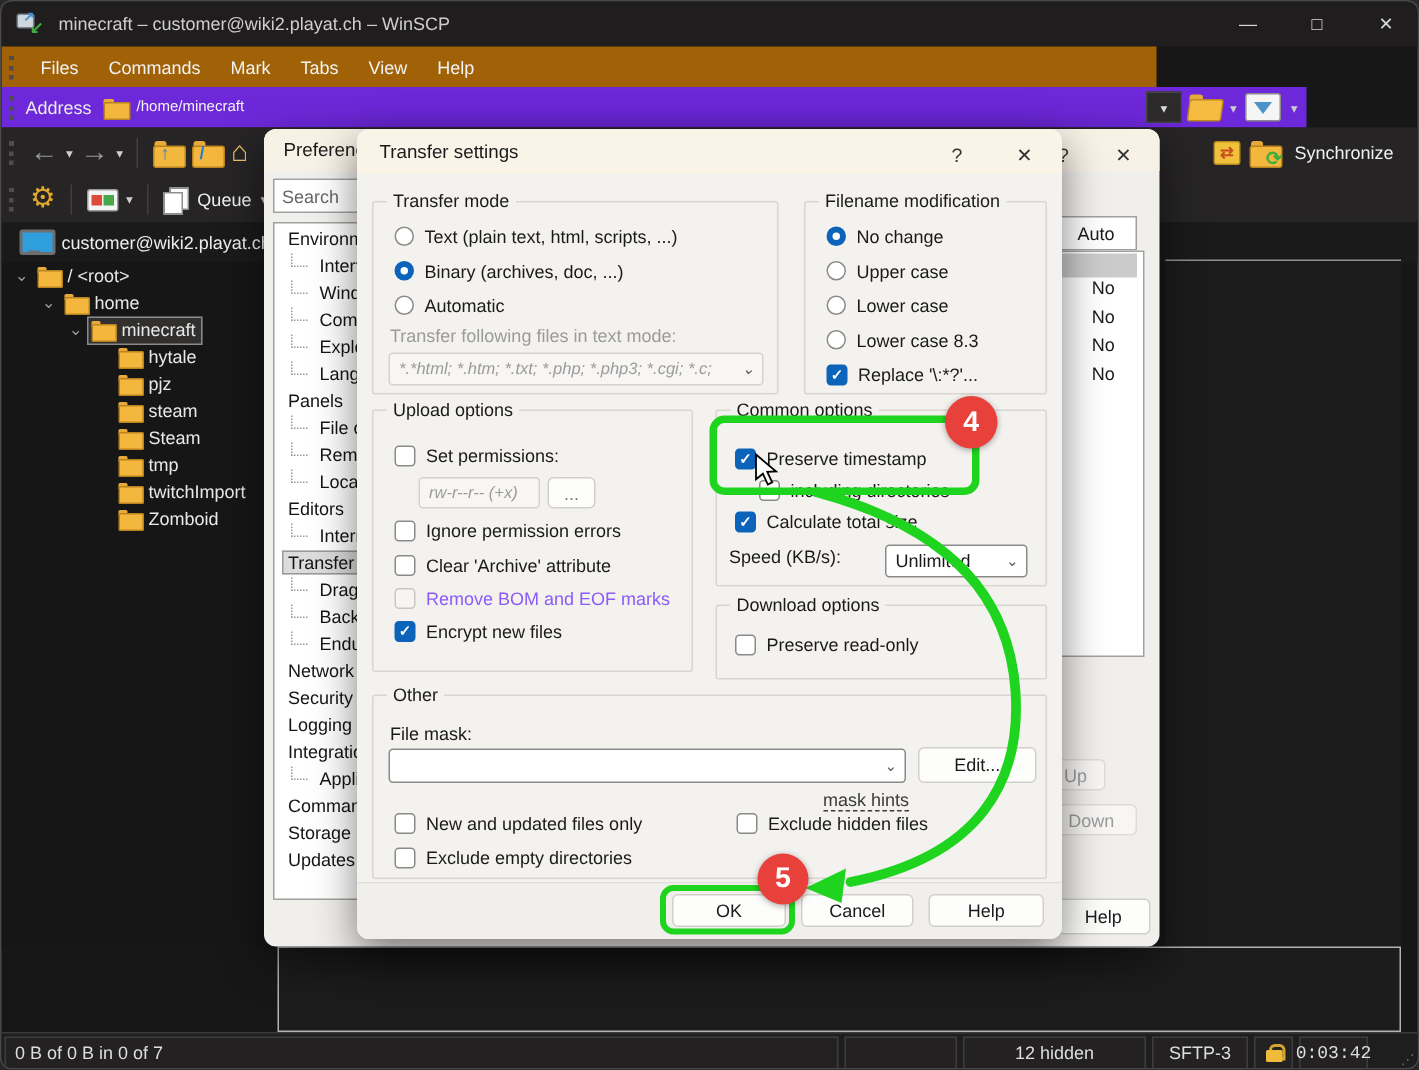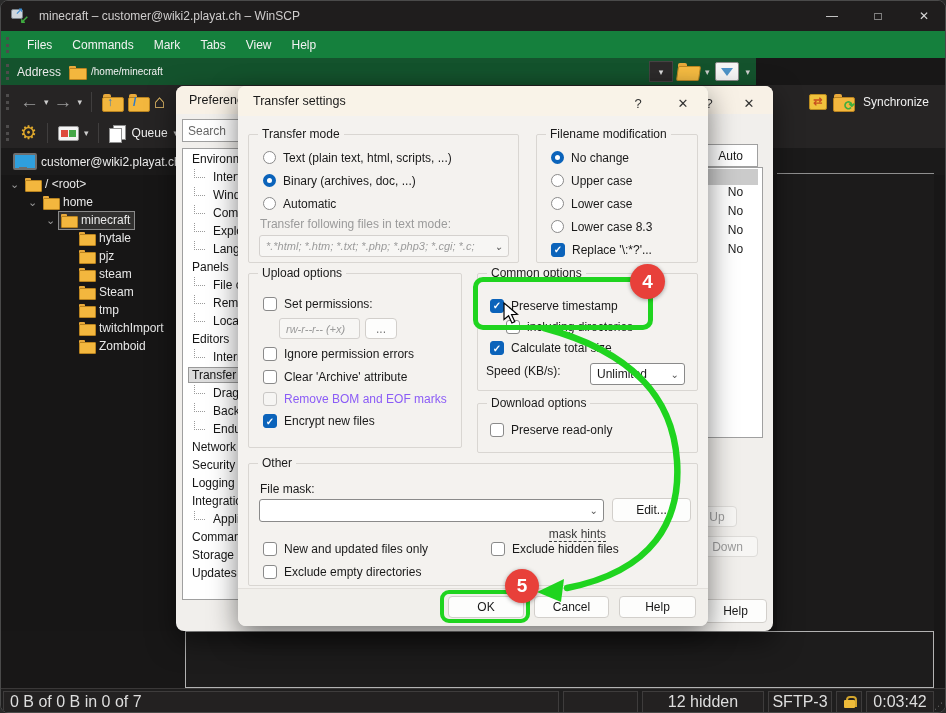--- a/index.html
+++ b/index.html
@@ -14,28 +14,28 @@
   #titlebar .app-title { color:#cfcdcd; font-size:12px; margin-left:10px; }
   .winscp-logo { width:18px; height:16px; margin-left:10px; position:relative; }
   .winscp-logo .scr { position:absolute; left:0; top:1px; width:12px; height:10px; background:#cfd6dd; border:1px solid #7a8289; border-radius:2px; }
   .winscp-logo .arr1 { position:absolute; right:0; bottom:0; color:#3fae3f; font-size:11px; font-weight:bold; line-height:10px; }
   .winscp-logo .arr2 { position:absolute; right:6px; top:-2px; color:#3e8fd4; font-size:9px; font-weight:bold; line-height:10px; }
   #win-controls { position:absolute; right:0; top:0; height:30px; display:flex; }
   .win-btn { width:46px; height:30px; display:flex; align-items:center; justify-content:center;
              color:#d8d8d8; font-size:12px; }
 
   
-  #menubar { position:absolute; left:0; top:30px; width:946px; height:27px; background:#15803d;
+  #menubar { position:absolute; left:0; top:30px; width:770px; height:27px; background:#a16207;
              display:flex; align-items:center; }
   .grip { width:4px; height:16px; border-left:3px dotted #4e4c4c; margin:0 7px 0 5px; }
   #menubar [data-list] { display:flex; }
   .menu-item { color:#f2f2f2; font-size:12px; padding:4px 10px; }
 
   
-  #addressbar { position:absolute; left:0; top:57px; width:755px; height:27px; background:#14532d;
+  #addressbar { position:absolute; left:0; top:57px; width:870px; height:27px; background:#6d28d9;
                 display:flex; align-items:center; }
   #addressbar .addr-label { color:#eaeaea; font-size:12px; margin-right:8px; }
   #addressbar .path-text { color:#f2f2f2; font-size:10px; margin-left:6px; }
   .mini-folder { display:inline-block; position:relative; width:16px; height:12px; }
   .mini-folder::before { content:""; position:absolute; left:0; top:0; width:7px; height:4px; background:#e8a93b; border-radius:1px 1px 0 0; }
   .mini-folder::after { content:""; position:absolute; left:0; top:2px; width:16px; height:10px; background:#f3b73e; border-radius:1px; border:1px solid #b9831f; }
   #addr-right { position:absolute; right:4px; top:3px; display:flex; align-items:center; gap:4px; }
   .addr-drop { width:24px; height:21px; background:#2d2b2b; border:1px solid #454343; color:#dcdcdc;
                font-size:9px; display:flex; align-items:center; justify-content:center; }
   .tiny-drop { color:#cdcdcd; font-size:9px; padding:0 2px; }
@@ -95,21 +95,21 @@
   .tree-folder::after { content:""; position:absolute; left:0; top:2px; width:15px; height:10px; background:#f3b73e; border:1px solid #b9831f; border-radius:1px; }
 
   
   #rightpanel { position:absolute; left:776px; top:172px; width:157px; height:458px; background:#1c1b1b; border-top:1px solid #8f8f8f; }
   #bottompanel { position:absolute; left:184px; top:630px; width:749px; height:57px; background:#1d1c1c; border:1px solid #b3b3b3; }
 
   
   #statusbar { position:absolute; left:0; top:687px; width:946px; height:26px; background:#1f1e1e;
                border-top:1px solid #3a3838; }
   .scell { position:absolute; top:2px; height:22px; border:1px solid #3e3c3c; background:#232121;
-           color:#dedede; font-size:16px; display:flex; align-items:center; justify-content:center; }
+           color:#dedede; font-size:12px; display:flex; align-items:center; justify-content:center; }
   .lock-ico { position:relative; width:11px; height:12px; }
   .lock-ico::before { content:""; position:absolute; left:2px; top:0; width:7px; height:7px; border:2px solid #d3a52c; border-radius:4px 4px 0 0; }
   .lock-ico::after { content:""; position:absolute; left:0; bottom:0; width:11px; height:8px; background:#eebb3a; border-radius:1px; }
   #resize-grip { position:absolute; right:3px; bottom:3px; width:10px; height:10px; color:#6d6d6d; font-size:9px; line-height:10px; }
 
   
   .dlg { position:absolute; border-radius:8px; box-shadow:0 10px 28px rgba(0,0,0,0.5); }
   .dlg-title { position:absolute; font-size:12.5px; color:#1a1a1a; }
   .dlg-sysbtn { position:absolute; top:7px; width:30px; height:20px; display:flex; align-items:center;
                 justify-content:center; color:#333; font-size:13px; }
@@ -363,21 +363,21 @@
   <div id="bottompanel"></div>
 
   <div id="statusbar">
     <span class="scell" style="left:2px; width:556px; justify-content:flex-start; padding-left:6px;">0 B of 0 B in 0 of 7</span>
     <span class="scell" style="left:562px; width:75px;"></span>
     <span class="scell" style="left:641px; width:122px;">12 hidden</span>
     <span class="scell" style="left:767px; width:64px;">SFTP-3</span>
     <span class="scell" style="left:835px; width:26px;">
         <span class="lock-ico"></span>
       </span>
-    <span class="scell" style="left:865px; width:68px;">0:03:42</span>
+    <span class="scell" style="left:865px; width:46px;font-family:Liberation Mono, monospace;">0:03:42</span>
     <span id="resize-grip">⋰</span>
   </div>
 
   <div id="prefdlg" class="dlg" style="z-index:10;">
     <div class="hdr"></div>
     <span class="dlg-title" style="left:13px; top:7px;">Preferences</span>
     <span class="dlg-sysbtn" style="left:518px;">?</span>
     <span class="dlg-sysbtn" style="left:558px;">✕</span>
     <div id="pref-search">Search</div>
     <div id="pref-nav" data-list="preferences_dialog.nav_items">

